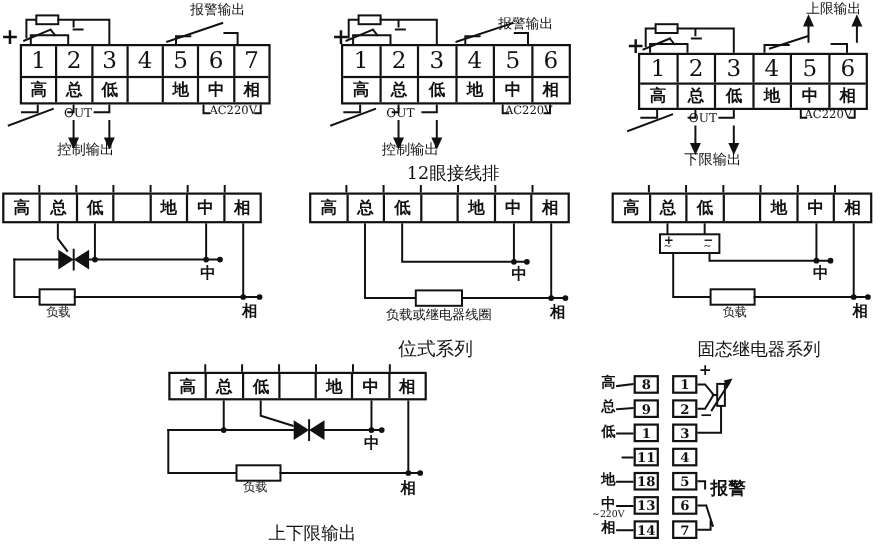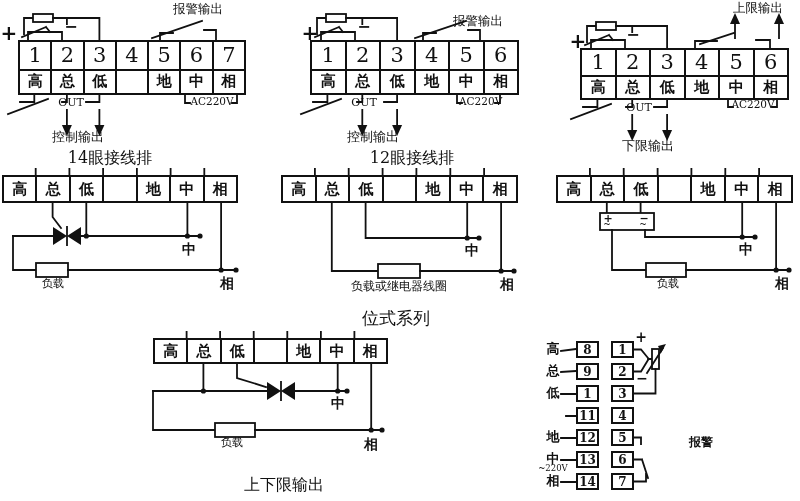--- a/index.html
+++ b/index.html
@@ -277,38 +277,37 @@
     <div class="cell lab">地</div>
     <div class="cell lab">中</div>
     <div class="cell lab">相</div>
   </div>
 </div>
 
 <div class="vbox" style="left:576px;top:341px">8</div>
 <div class="vbox" style="left:576px;top:363px">9</div>
 <div class="vbox" style="left:576px;top:385px">1</div>
 <div class="vbox" style="left:576px;top:407px">11</div>
-<div class="vbox" style="left:576px;top:429px">12</div>
+<div class="vbox" style="left:576px;top:429px">18</div>
 <div class="vbox" style="left:576px;top:451px">13</div>
 <div class="vbox" style="left:576px;top:473px">14</div>
 <div class="vbox" style="left:611px;top:341px">1</div>
 <div class="vbox" style="left:611px;top:363px">2</div>
 <div class="vbox" style="left:611px;top:385px">3</div>
 <div class="vbox" style="left:611px;top:407px">4</div>
 <div class="vbox" style="left:611px;top:429px">5</div>
 <div class="vbox" style="left:611px;top:451px">6</div>
 <div class="vbox" style="left:611px;top:473px">7</div>
 
 <div class="t b" style="left:0px;top:23px;width:18px;font-size:20px">+</div>
 <div class="t b" style="left:62px;top:19px;width:18px;font-size:16px">−</div>
 <div class="t" style="left:163px;top:2px;width:70px;font-size:12.5px">报警输出</div>
 <div class="t" style="left:58px;top:97px;width:26px;font-size:11px">OUT</div>
 <div class="t" style="left:190px;top:96px;width:44px;font-size:10.5px">AC220V</div>
 <div class="t" style="left:46px;top:130px;width:64px;font-size:13px">控制输出</div>
-<div class="t" style="left:50px;top:150px;width:120px;font-size:16px">14眼接线排</div>
 
 <div class="t b" style="left:301px;top:23px;width:18px;font-size:20px">+</div>
 <div class="t b" style="left:355px;top:19px;width:18px;font-size:16px">−</div>
 <div class="t" style="left:443px;top:14px;width:70px;font-size:12.5px">报警输出</div>
 <div class="t" style="left:351px;top:97px;width:26px;font-size:11px">OUT</div>
 <div class="t" style="left:459px;top:96px;width:42px;font-size:10.5px">AC220V</div>
 <div class="t" style="left:341px;top:130px;width:64px;font-size:13px">控制输出</div>
 <div class="t" style="left:350px;top:150px;width:124px;font-size:16px">12眼接线排</div>
 
 <div class="t b" style="left:569px;top:31px;width:18px;font-size:20px">+</div>
@@ -327,30 +326,31 @@
 <div class="t" style="left:350px;top:280px;width:98px;font-size:12px">负载或继电器线圈</div>
 <div class="t" style="left:357px;top:310px;width:78px;font-size:17px">位式系列</div>
 
 <div class="t b" style="left:602px;top:213px;width:12px;font-size:11px">+</div>
 <div class="t b" style="left:638px;top:213px;width:12px;font-size:11px">−</div>
 <div class="t" style="left:602px;top:220px;width:10px;font-size:9px">~</div>
 <div class="t" style="left:638px;top:220px;width:10px;font-size:9px">~</div>
 <div class="t b" style="left:737px;top:242px;width:18px;font-size:14px">中</div>
 <div class="t b" style="left:773px;top:276px;width:18px;font-size:14px">相</div>
 <div class="t" style="left:652px;top:278px;width:32px;font-size:11px">负载</div>
+<div class="t" style="left:626px;top:310px;width:128px;font-size:16px">固态继电器系列</div>
 
 <div class="t b" style="left:329px;top:396px;width:18px;font-size:14px">中</div>
 <div class="t b" style="left:362px;top:437px;width:18px;font-size:14px">相</div>
 <div class="t" style="left:216px;top:437px;width:32px;font-size:11px">负载</div>
 <div class="t" style="left:229px;top:477px;width:110px;font-size:16px">上下限输出</div>
 
 <div class="t b" style="left:544px;top:342px;width:18px;font-size:13px">高</div>
 <div class="t b" style="left:544px;top:364px;width:18px;font-size:13px">总</div>
 <div class="t b" style="left:544px;top:386px;width:18px;font-size:13px">低</div>
 <div class="t b" style="left:544px;top:430px;width:18px;font-size:13px">地</div>
 <div class="t b" style="left:544px;top:452px;width:18px;font-size:13px">中</div>
 <div class="t" style="left:535px;top:464px;width:36px;font-size:8.5px">~220V</div>
 <div class="t b" style="left:544px;top:474px;width:18px;font-size:13px">相</div>
 <div class="t b" style="left:634px;top:330px;width:14px;font-size:14px">+</div>
 <div class="t b" style="left:636px;top:371px;width:12px;font-size:14px">−</div>
-<div class="t b" style="left:684px;top:436px;width:34px;font-size:12px">报警</div>
+<div class="t b" style="left:645px;top:436px;width:34px;font-size:16px">报警</div>
 
 </div>
 
 </body></html>

